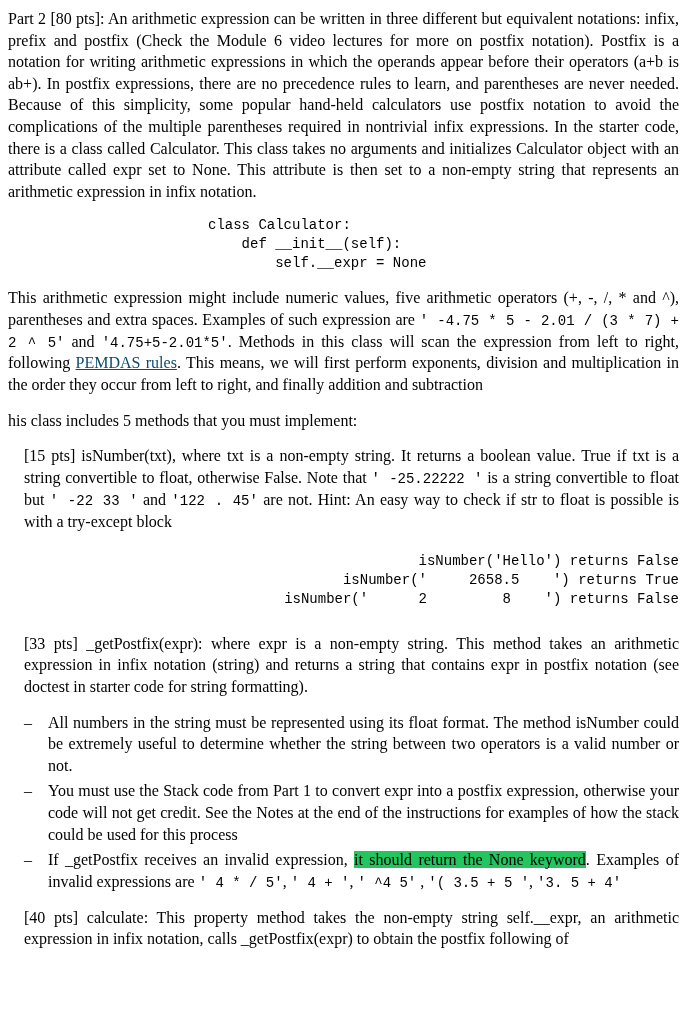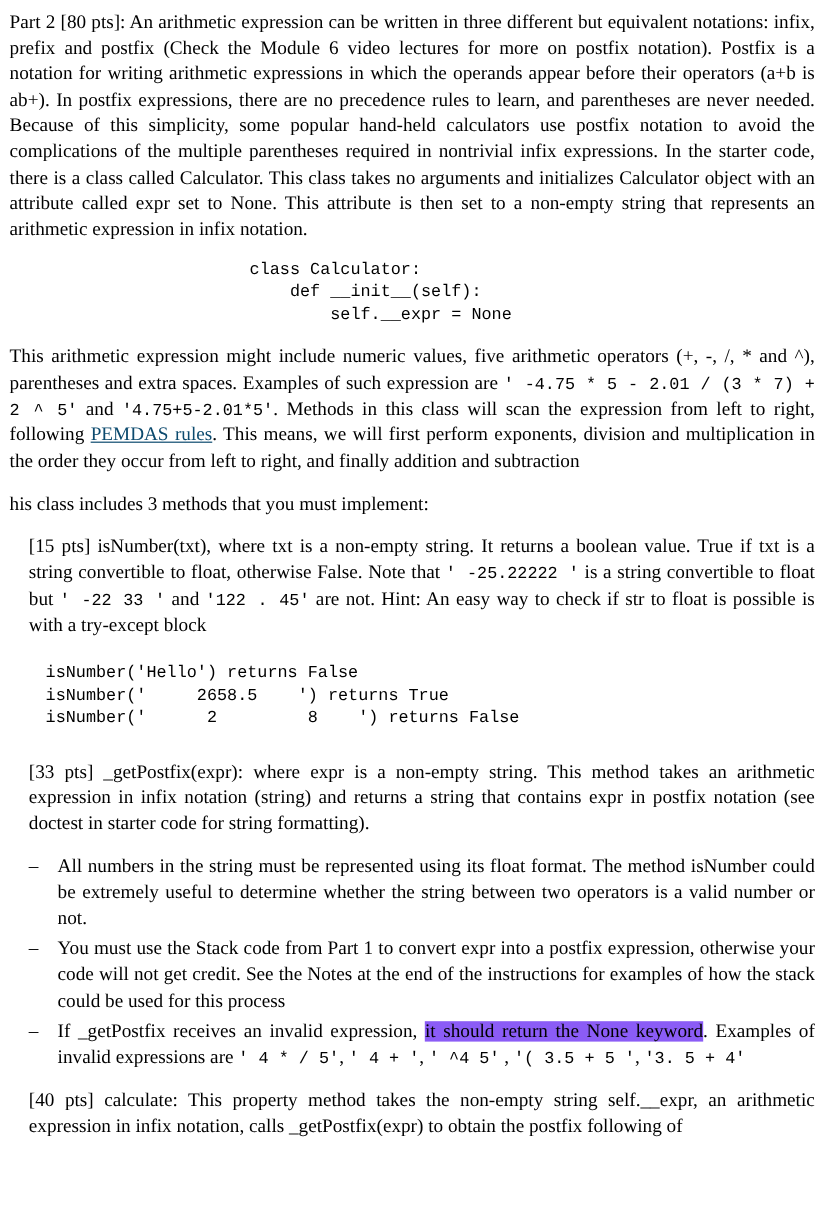--- a/index.html
+++ b/index.html
@@ -49,21 +49,21 @@
       padding-left: 16px;
       margin-bottom: 14px;
     }
     .method-block p {
       margin-bottom: 4px;
     }
     .examples {
       font-family: 'Courier New', Courier, monospace;
       font-size: 14px;
       white-space: pre;
-      text-align: left;
+      text-align: right;
       padding-left: 30px;
       margin-bottom: 18px;
     }
     .bullets {
       padding-left: 16px;
       margin-bottom: 14px;
     }
     .bullet {
       display: flex;
       text-align: justify;
@@ -72,42 +72,42 @@
     .bullet-dash {
       width: 24px;
       flex-shrink: 0;
       font-family: 'Times New Roman', Times, serif;
     }
     .bullet-text {
       flex: 1;
       text-align: justify;
     }
     .highlight {
-      background-color: #8b5cf6;
+      background-color: #22c55e;
     }
     .spacer-sm {
       height: 6px;
     }
   </style>
 </head>
 <body>
 
 <p>
   <span>Part 2 [80 pts]: An arithmetic expression can be written in three different but equivalent notations: infix, prefix and postfix (Check the Module 6 video lectures for more on postfix notation). Postfix is a notation for writing arithmetic expressions in which the operands appear before their operators (a+b is ab+). In postfix expressions, there are no precedence rules to learn, and parentheses are never needed. Because of this simplicity, some popular hand-held calculators use postfix notation to avoid the complications of the multiple parentheses required in nontrivial infix expressions. In the starter code, there is a class called Calculator. This class takes no arguments and initializes Calculator object with an attribute called </span><span class="italic">expr</span><span> set to None. This attribute is then set to a non-empty string that represents an arithmetic expression in infix notation.</span>
 </p>
 
 <div class="code-block">class Calculator:
     def __init__(self):
         self.__expr = None</div>
 
 <p>
   <span>This arithmetic expression </span><span class="bold">might</span><span> include numeric values, five arithmetic operators (+, -, /, * and ^), parentheses and extra spaces. Examples of such expression are </span><span class="code-inline">'  -4.75    *      5 -  2.01  /   (3  *  7) +      2    ^      5'</span><span> and </span><span class="code-inline">'4.75+5-2.01*5'</span><span>. Methods in this class will scan the expression from left to right, following </span><span class="link">PEMDAS rules</span><span>. This means, we will first perform exponents, division and multiplication in the order they occur from left to right,  and finally addition and subtraction</span>
 </p>
 
-<p class="subheading">his class includes 3 methods that you must implement:</p>
+<p class="subheading">his class includes 5 methods that you must implement:</p>
 
 <div class="method-block">
   <p>
     <span class="bold">[15 pts] isNumber</span><span>(txt), where </span><span class="italic">txt</span><span> is a non-empty string. It returns a boolean value. True if </span><span class="italic">txt</span><span> is a string convertible to float, otherwise False. Note that </span><span class="code-inline">'  -25.22222 '</span><span> is a string convertible to float but </span><span class="code-inline">'  -22    33 '</span><span> and </span><span class="code-inline">'122 .  45'</span><span> are not. </span><span class="italic">Hint:</span><span> An easy way to check if </span><span class="italic">str</span><span> to </span><span class="italic">float</span><span> is possible is with a try-except block</span>
   </p>
 </div>
 
 <div class="spacer-sm"></div>
 
 <div class="examples">isNumber('Hello') returns False

